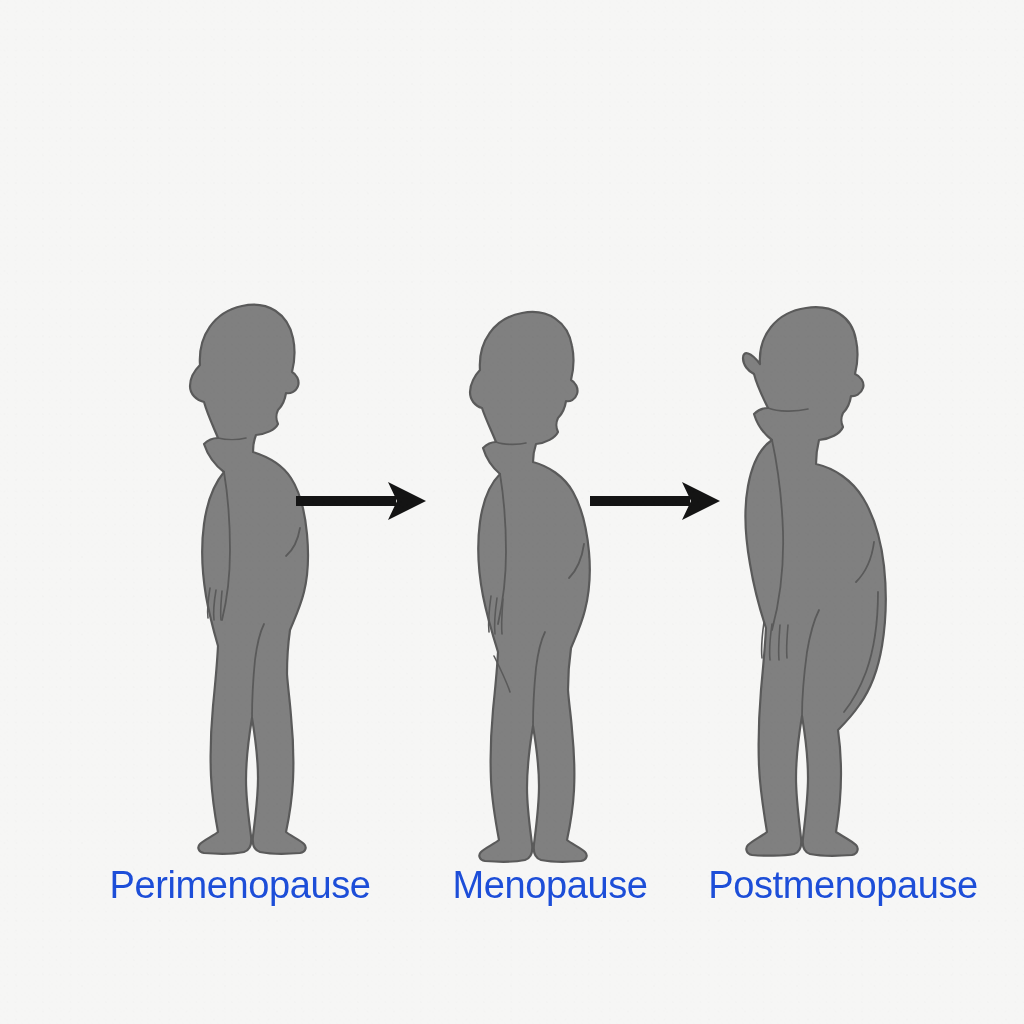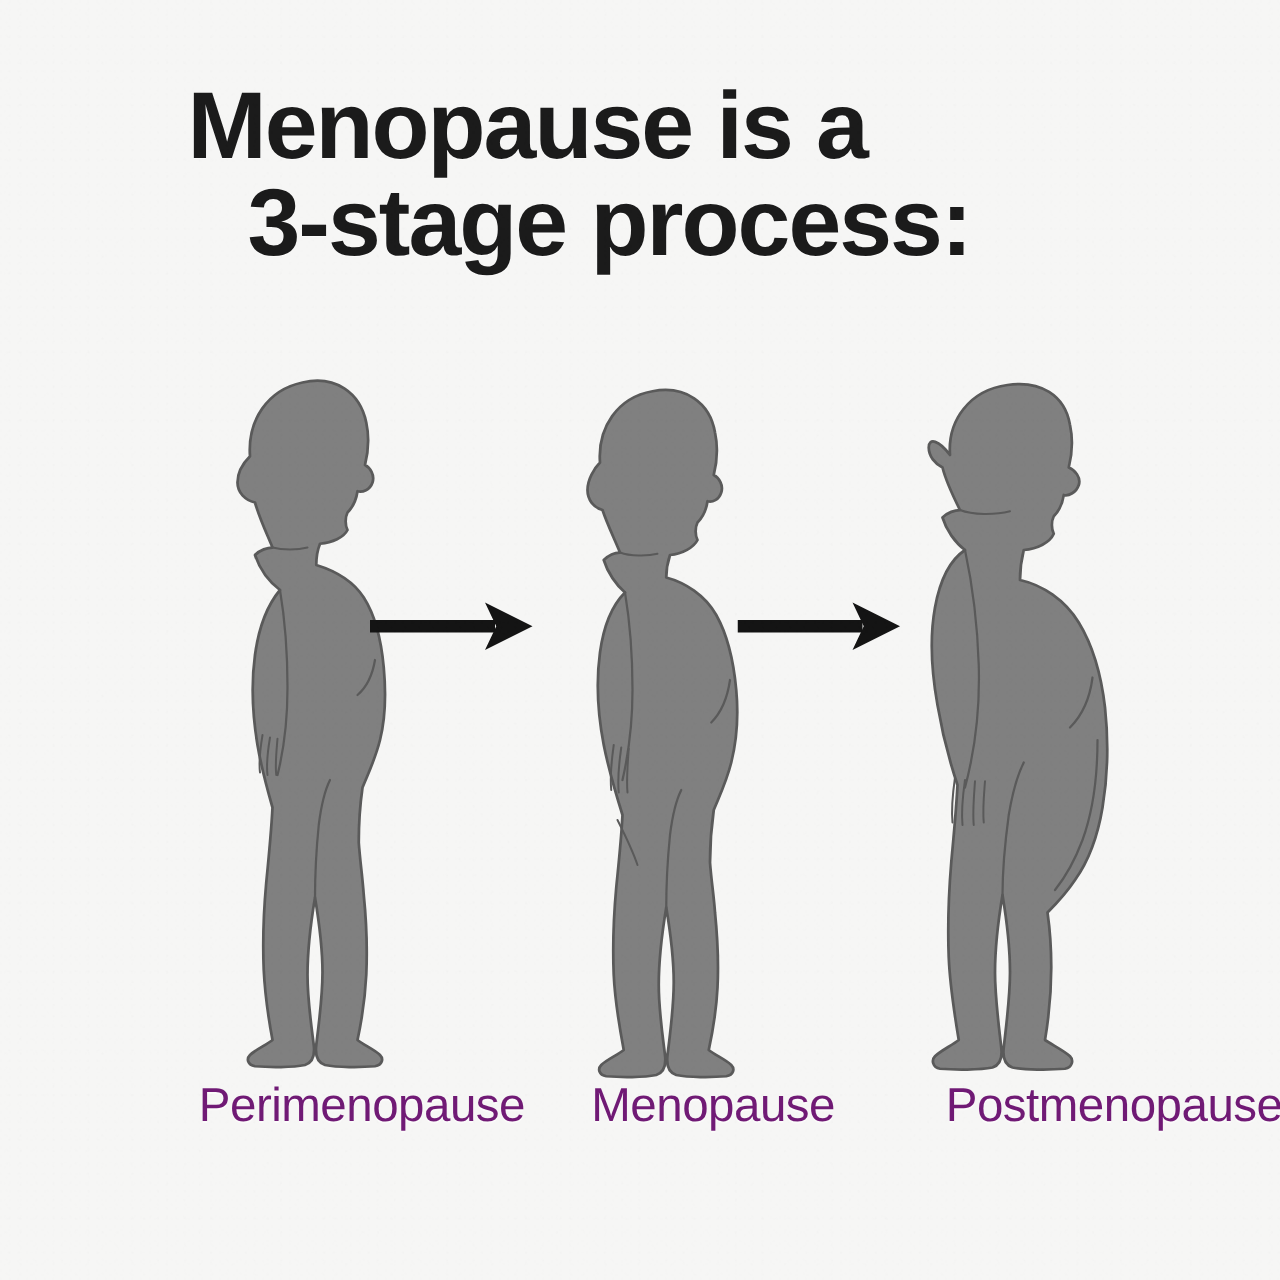--- a/index.html
+++ b/index.html
@@ -97,44 +97,40 @@
     position: absolute;
     left: 0;
     top: 862px;
     width: 1024px;
     height: 60px;
   }
 
   .caption {
     position: absolute;
     top: 0;
-    text-align: right;
-    color: #701a75;
+    text-align: center;
+    color: #1d4ed8;
     font-family: "Liberation Sans", sans-serif;
     font-weight: normal;
     font-size: 38px;
     line-height: 46px;
     letter-spacing: -0.4px;
     white-space: nowrap;
     text-shadow: 0 1px 0 rgba(255,255,255,0.5);
   }
 
   .caption-1 { left: 60px;  width: 360px; }
   .caption-2 { left: 432px; width: 236px; }
   .caption-3 { left: 660px; width: 366px; }
 </style>
 </head>
 <body>
 
 <div class="canvas">
 
-  <div class="title-block">
-    <div class="title-line title-line-1">Menopause is a</div>
-    <div class="title-line title-line-2">3-stage process:</div>
-  </div>
 
   <div class="figures">
 
     <div class="figure-slot slot-1">
       <svg viewBox="0 0 200 584" width="200" height="584">
         <g fill="#808080" stroke="#5a5a5a" stroke-width="2.2" stroke-linejoin="round" stroke-linecap="round">
 
           <path d="M52,77
                    C50,48 66,24 94,18
                    C120,12 140,26 145,50

